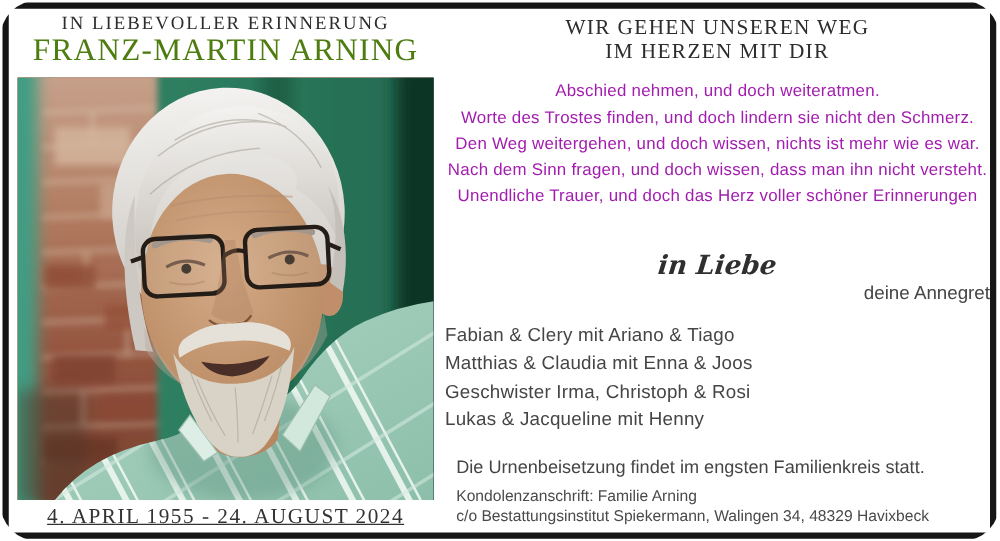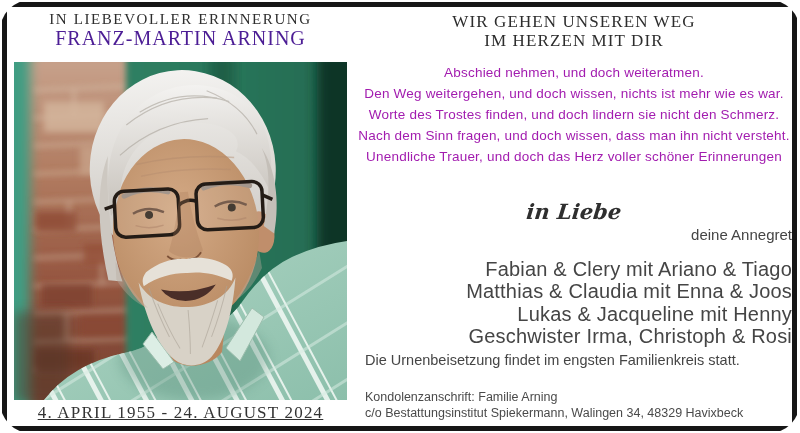--- a/index.html
+++ b/index.html
@@ -13,21 +13,21 @@
   }
   .serif { font-family:"Liberation Serif", serif; }
 
   
   .eyebrow {
     position:absolute; top:11px; left:14px; width:333px; text-align:center;
     font-size:15px; letter-spacing:1.6px; color:#2d2d2d;
   }
   .name {
     position:absolute; top:27px; left:14px; width:333px; text-align:center;
-    font-size:20px; letter-spacing:1px; color:#4c1d95;
+    font-size:25px; letter-spacing:1px; color:#4d7c0f;
   }
   .photo {
     position:absolute; top:62px; left:14px; width:333px; height:338px;
     overflow:hidden; background:#8c5a46;
   }
   .dates {
     position:absolute; top:403px; left:14px; width:333px; text-align:center;
     font-size:17px; letter-spacing:1.2px; color:#333333;text-decoration:underline;
   }
 
@@ -42,25 +42,25 @@
     top:62px; text-align:center; font-size:13.5px; line-height:21px;
     color:#a21caf; letter-spacing:0.2px;
   }
   .script {
     top:199px; text-align:center; font-family:"DejaVu Serif", serif;
     font-style:italic; font-weight:bold; font-size:21px; color:#2f2f2f;
     transform:skewX(-6deg);
   }
   .from { top:226px; text-align:right; font-size:15px; color:#454545; }
   .family {
-    top:258px; text-align:right; font-size:20px; line-height:22.4px;
+    top:258px; text-align:left; font-size:15px; line-height:22.4px;
     color:#454545; letter-spacing:0.2px;
   }
   .funeral {
-    top:352px; left:9px; width:420px; text-align:left; font-size:14.5px;
+    top:366px; left:9px; width:420px; text-align:left; font-size:14.5px;
     color:#454545;
   }
   .condolence {
     top:390px; left:9px; width:420px; text-align:left; font-size:12.5px;
     line-height:15.5px; color:#4a4a4a;
   }
 </style>
 </head>
 <body>
 
@@ -250,32 +250,32 @@
 
   <div class="dates serif">4. APRIL 1955 - 24. AUGUST 2024</div>
 
   <div class="right">
     <div class="r-title serif">
       <div>WIR GEHEN UNSEREN WEG</div>
       <div>IM HERZEN MIT DIR</div>
     </div>
     <div class="poem">
       <div>Abschied nehmen, und doch weiteratmen.</div>
+      <div>Worte des Trostes finden, und doch lindern sie nicht den Schmerz.</div>
       <div>Den Weg weitergehen, und doch wissen, nichts ist mehr wie es war.</div>
-      <div>Worte des Trostes finden, und doch lindern sie nicht den Schmerz.</div>
       <div>Nach dem Sinn fragen, und doch wissen, dass man ihn nicht versteht.</div>
       <div>Unendliche Trauer, und doch das Herz voller schöner Erinnerungen</div>
     </div>
     <div class="script">in Liebe</div>
     <div class="from">deine Annegret</div>
     <div class="family">
       <div>Fabian &amp; Clery mit Ariano &amp; Tiago</div>
       <div>Matthias &amp; Claudia mit Enna &amp; Joos</div>
+      <div>Geschwister Irma, Christoph &amp; Rosi</div>
       <div>Lukas &amp; Jacqueline mit Henny</div>
-      <div>Geschwister Irma, Christoph &amp; Rosi</div>
     </div>
     <div class="funeral">Die Urnenbeisetzung findet im engsten Familienkreis statt.</div>
     <div class="condolence">
       <div>Kondolenzanschrift: Familie Arning</div>
       <div>c/o Bestattungsinstitut Spiekermann, Walingen 34, 48329 Havixbeck</div>
     </div>
   </div>
 
   <div class="frame"></div>
 </div>

